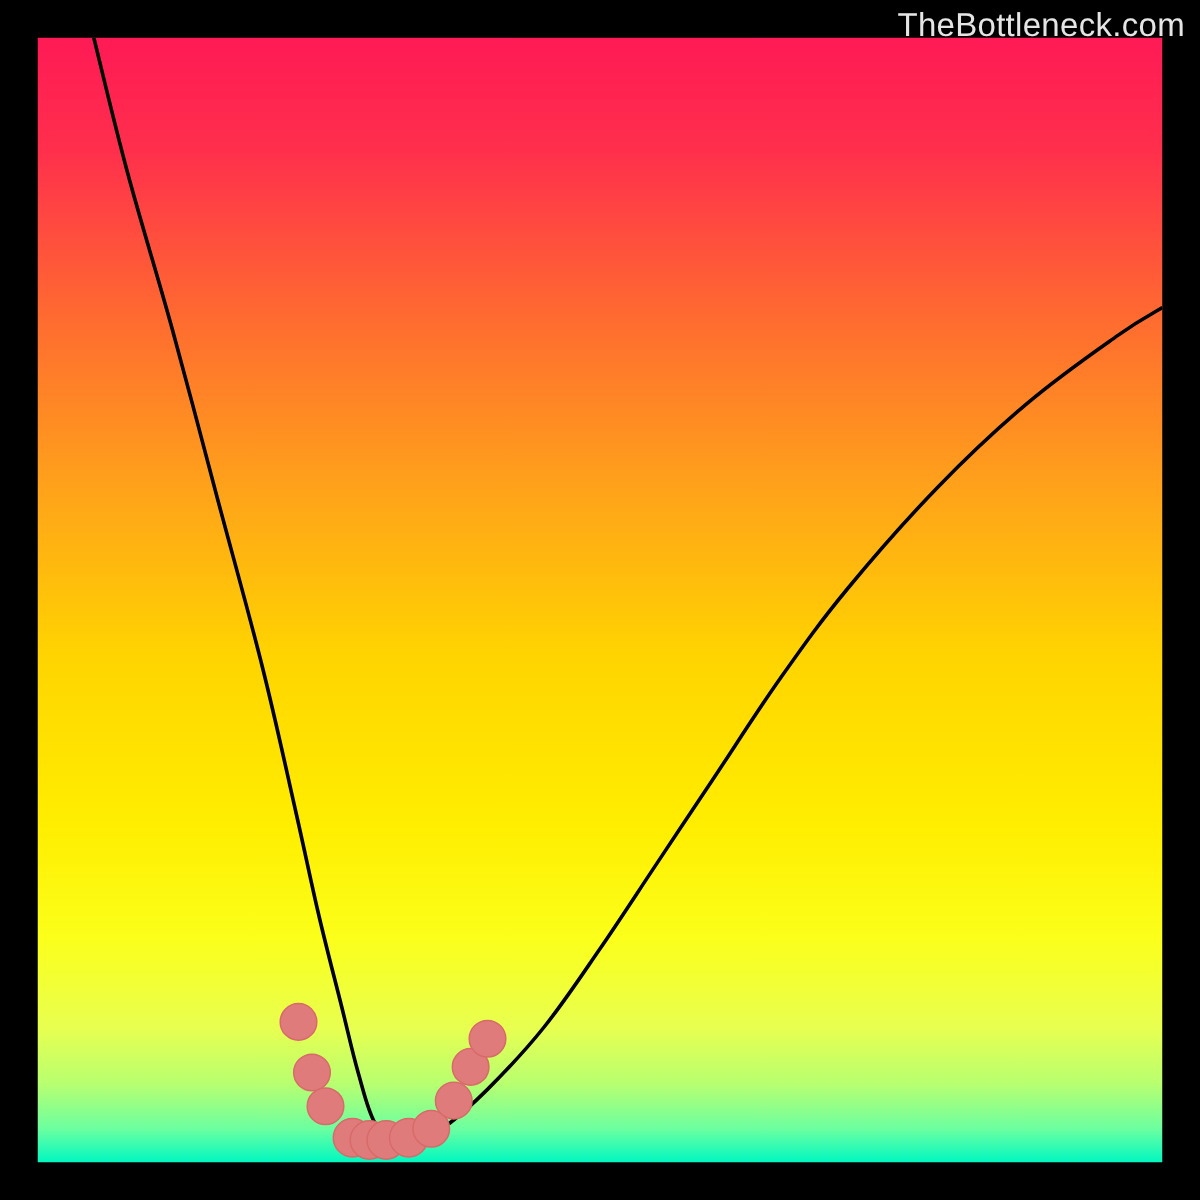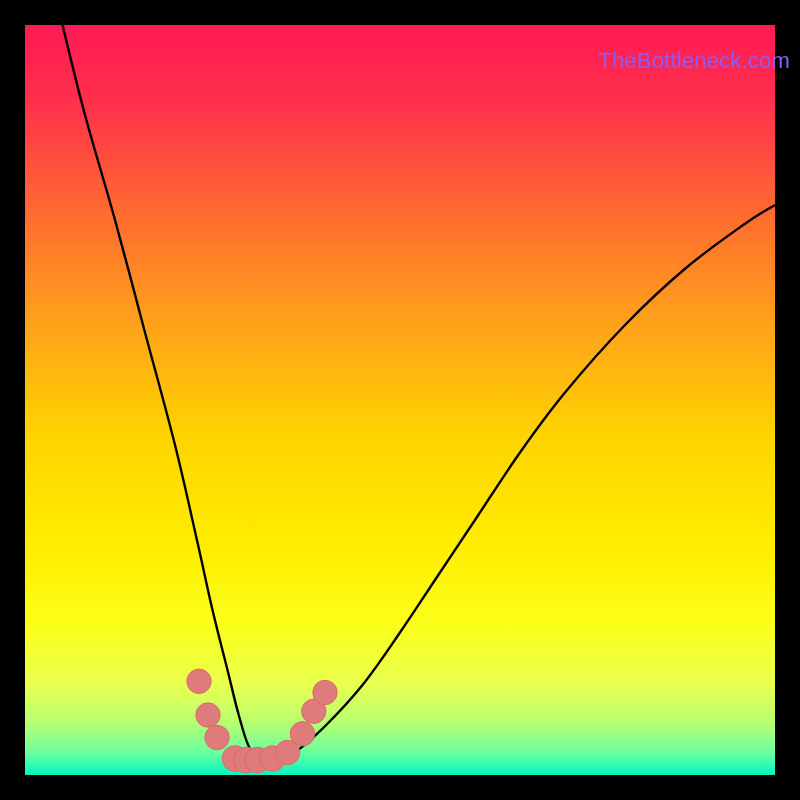--- a/index.html
+++ b/index.html
@@ -16,27 +16,26 @@
     left: 25px;
     top: 25px;
     width: 750px;
     height: 750px;
     background: #000;
   }
   .watermark {
     position: absolute;
     top: 4px;
     right: 10px;
-    color: #8b5cf6;
+    color: #e5e5e5;
     font-size: 22px;
     font-weight: 500;
     letter-spacing: 0.2px;
     z-index: 10;
     pointer-events: none;
-    margin-top: 44px;
   }
   svg {
     display: block;
   }
 </style>
 </head>
 <body>
 
 <div class="watermark">TheBottleneck.com</div>
 

